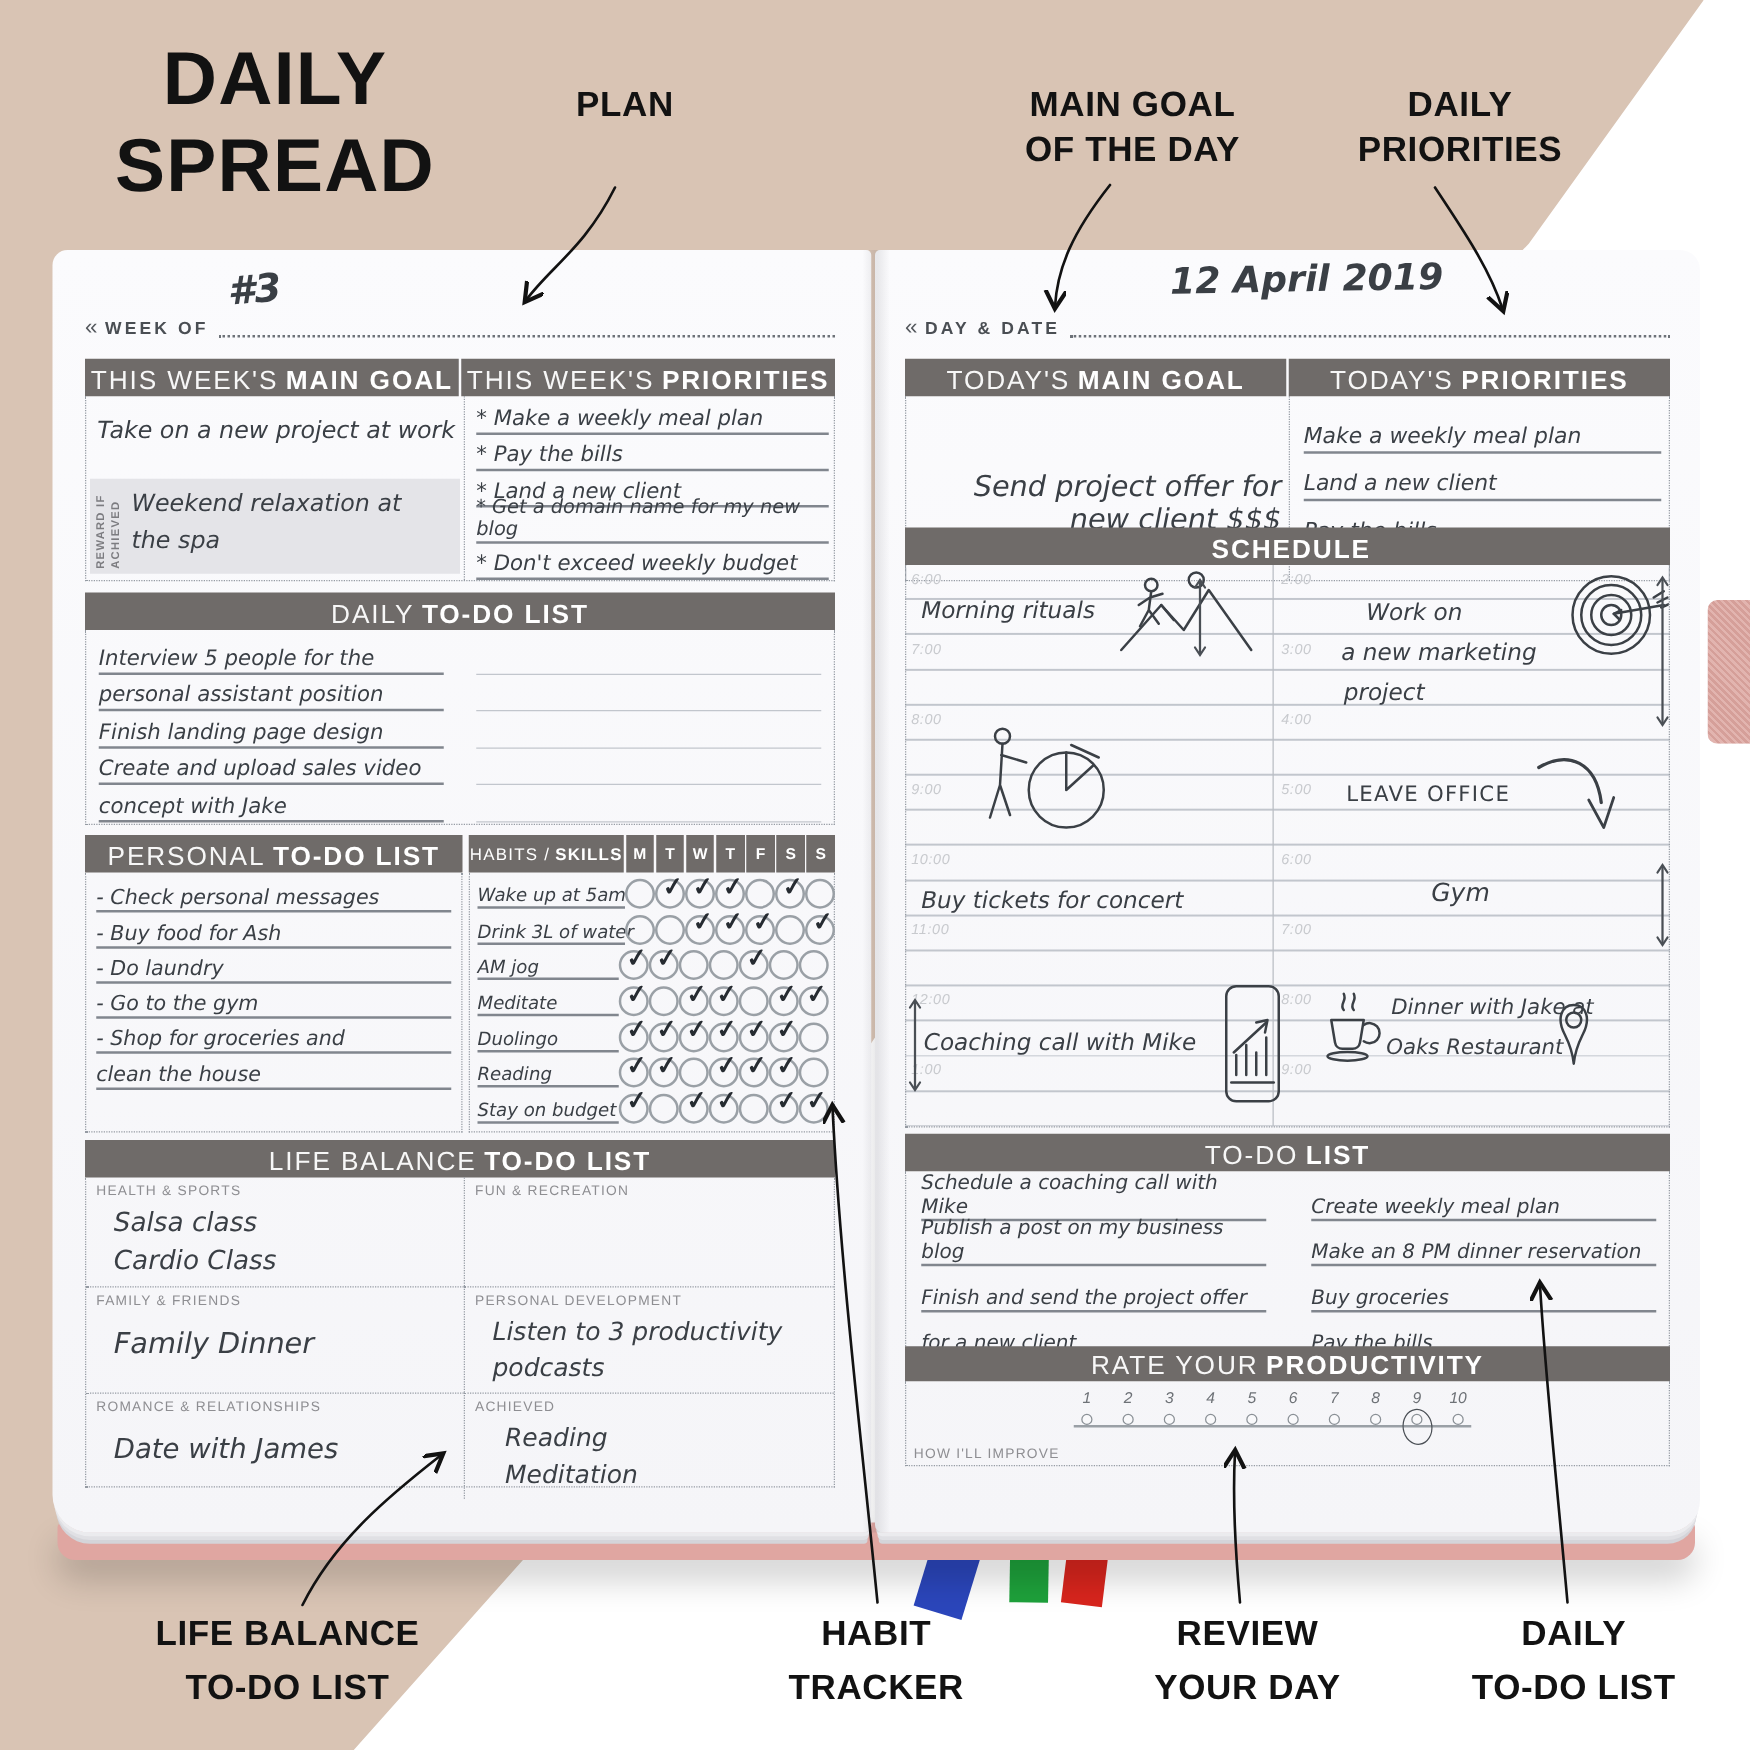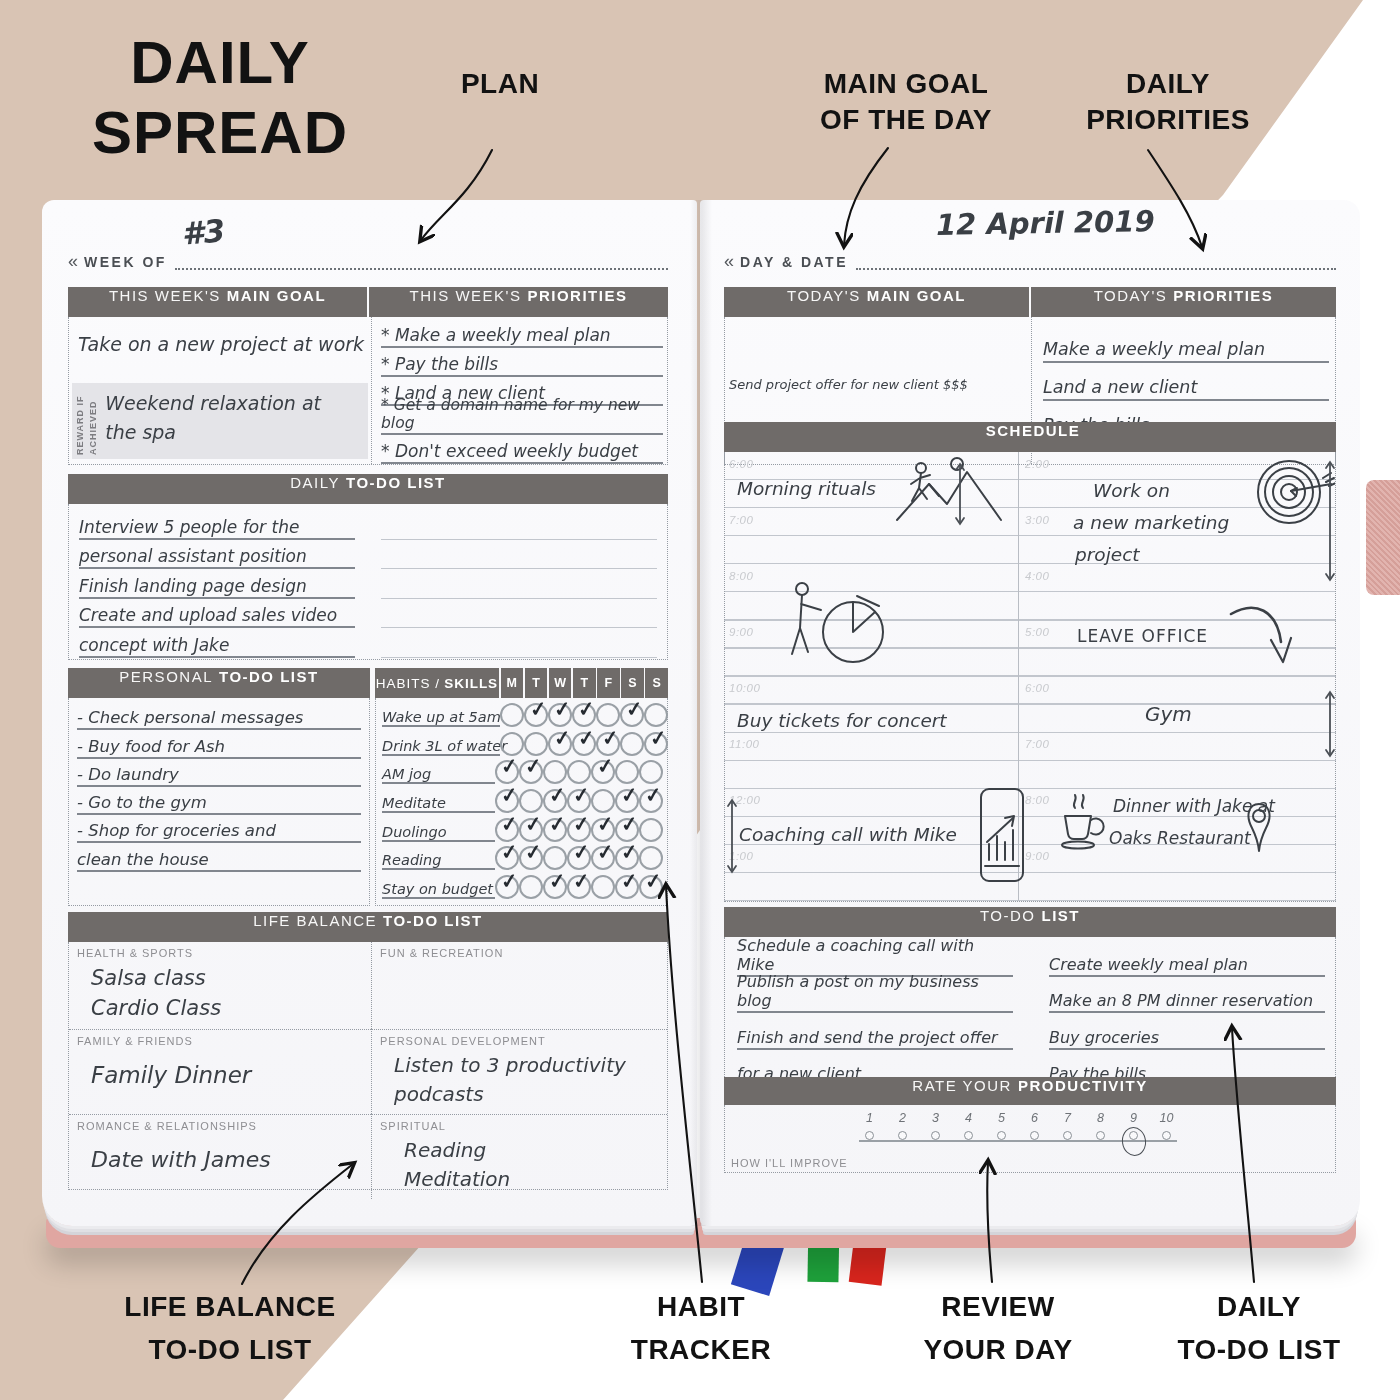--- a/index.html
+++ b/index.html
@@ -37,22 +37,22 @@
   .ribbon{position:absolute;z-index:2}
   .ribbon.blue{left:742px;top:1210px;width:40px;height:82px;background:var(--rblue);transform:rotate(17deg)}
   .ribbon.green{left:808px;top:1216px;width:31px;height:66px;background:var(--rgreen);transform:rotate(1deg)}
   .ribbon.red{left:853px;top:1212px;width:33px;height:72px;background:var(--rred);transform:rotate(7deg)}
   
   .phead{position:absolute;display:flex;align-items:flex-end;height:22px}
   .phead .quill{font-size:18px;color:#55595e;line-height:1;margin-right:6px}
   .phead .ptitle{font-size:14px;font-weight:700;letter-spacing:2.5px;color:#4a4e53}
   .phead .dotline{flex:1;border-bottom:2px dotted #6d7278;height:15px;margin-left:8px}
   .hand{font-family:"DejaVu Sans",sans-serif;font-style:italic;color:var(--hand)}
-  .bar{background:var(--bar);color:#fff;height:30px;display:flex;align-items:flex-start;justify-content:center;
-    font-size:15px;letter-spacing:1.5px}
+  .bar{background:var(--bar);color:#fff;height:30px;display:flex;align-items:flex-end;justify-content:center;
+    font-size:21px;letter-spacing:1.5px}
   .bar .lt{font-weight:400;opacity:.95}
   .bar .bd{font-weight:700;margin-left:6px}
   .dotted{border:1.5px dotted var(--dots)}
   .smallcap{font-size:11px;letter-spacing:1px;color:var(--lbl);font-weight:400}
   .sec{position:absolute}
   .wline{border-bottom:2px solid var(--wline)}
   .eline{border-bottom:1.5px solid var(--ruled)}
   .doodle{position:absolute;stroke:#3b4046;fill:none;stroke-width:2;stroke-linecap:round;stroke-linejoin:round}
   
   #lp-head{left:26px;top:48px;width:600px}
@@ -100,21 +100,21 @@
   #lp-sec4 .cell.bt{border-top:1.5px dotted var(--dots)}
   #lp-sec4 .hand{font-size:20px;line-height:1.45;padding:4px 0 0 14px}
   
   #rp-head{left:24px;top:48px;width:612px}
   #rp-date{position:absolute;left:236px;top:6px;font-size:29px;font-weight:700;transform:rotate(-1deg)}
   #rp-sec1{left:24px;top:87px;width:612px;height:178px}
   #rp-sec1 .bars{display:flex;gap:2px}
   #rp-sec1 .bars .bar{flex:1}
   #rp-sec1 .body{position:relative;height:148px}
   #rp-sec1 .vdiv{position:absolute;left:306px;top:0;bottom:0;border-left:1.5px dotted var(--dots)}
-  #rp-goal-text{position:absolute;left:4px;top:60px;width:296px;text-align:left;font-size:13px}
+  #rp-goal-text{position:absolute;left:4px;top:60px;width:296px;text-align:right;font-size:23px}
   #rp-plist{position:absolute;left:318px;top:8px;right:6px}
   #rp-plist .prow{height:38px;display:flex;align-items:flex-end;font-size:17.5px;padding-bottom:2px;
     border-bottom:2px solid var(--wline)}
   #rp-sec2{left:24px;top:222px;width:612px;height:480px}
   #rp-sec2 .body{position:relative;height:450px;
     background-image:repeating-linear-gradient(to bottom,transparent 0 26.6px,var(--ruled) 26.6px 28.1px)}
   #rp-sec2 .cdiv{position:absolute;left:293px;top:0;bottom:0;border-left:1.5px solid #b9bdc4}
   .time{position:absolute;font-size:11.5px;font-style:italic;color:var(--time);letter-spacing:.5px}
   .sched-hand{position:absolute;font-size:18.5px;white-space:nowrap}
   .caps-hand{font-style:normal;font-family:"DejaVu Sans",sans-serif;letter-spacing:1px;font-size:17px;color:var(--hand)}
@@ -469,21 +469,21 @@
             <div class="hand">
               <div>Listen to 3 productivity</div>
               <div>podcasts</div>
             </div>
           </div>
           <div class="cell bt">
             <div class="smallcap">ROMANCE &amp; RELATIONSHIPS</div>
             <div class="hand" style="font-size:22px;padding-top:12px">Date with James</div>
           </div>
           <div class="cell bl bt">
-            <div class="smallcap">SPIRITUAL</div>
+            <div class="smallcap">ACHIEVED</div>
             <div class="hand" style="padding-left:24px">
               <div>Reading</div>
               <div>Meditation</div>
             </div>
           </div>
         </div>
       </div>
     </div>
 
     <div class="page page-right">

